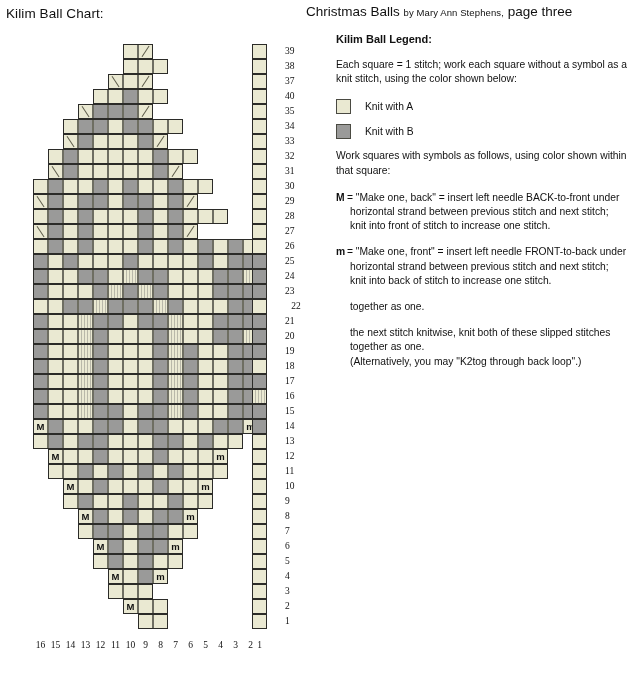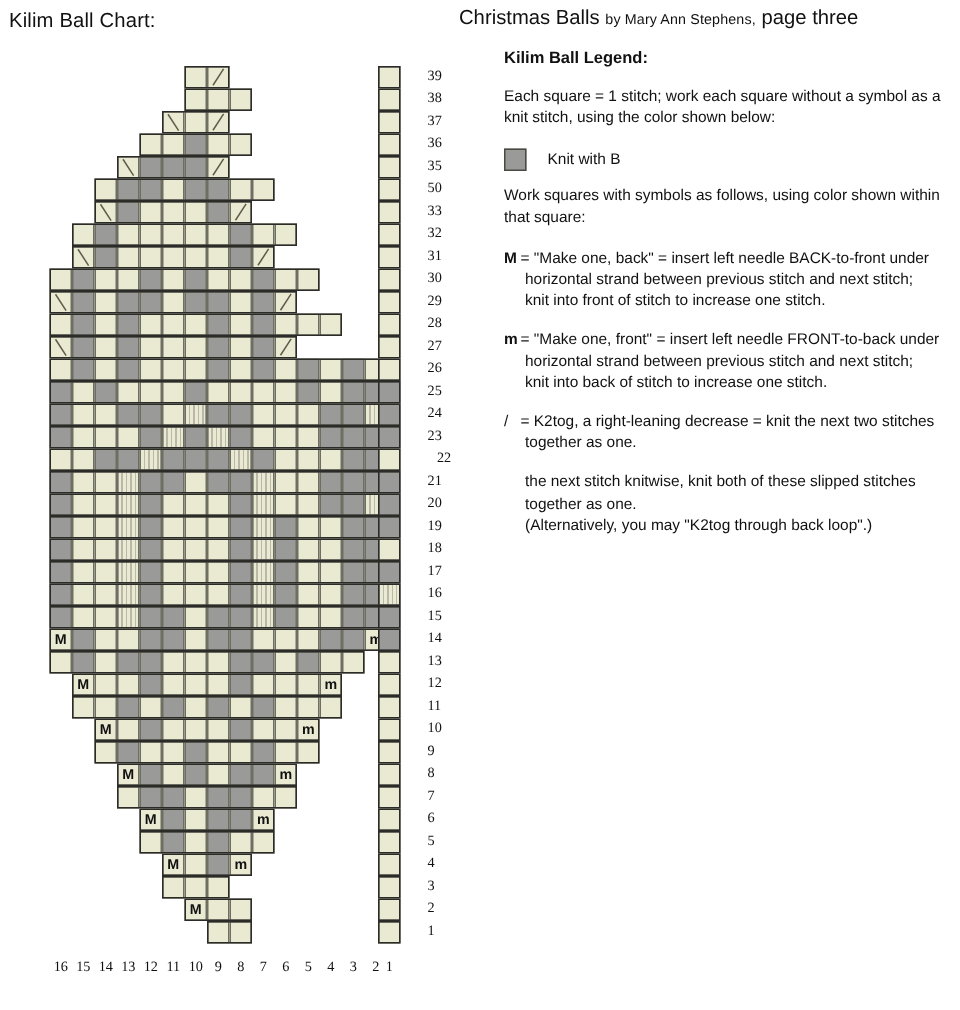--- a/index.html
+++ b/index.html
@@ -173,40 +173,43 @@
   <span class="byline">by Mary Ann Stephens,</span>
   <span>page three</span>
 </div>
 
 <div id="legend-title">Kilim Ball Legend:</div>
 
 <div id="legend">
   <p class="legend-para">Each square = 1 stitch; work each square without a symbol as a knit stitch, using the color shown below:</p>
 
   <div class="legend-swatch-row">
+    <span class="swatch c-A"></span>
+    <span class="swatch-label">Knit with A</span>
+  </div>
+  <div class="legend-swatch-row">
     <span class="swatch c-B"></span>
     <span class="swatch-label">Knit with B</span>
   </div>
 
   <p class="legend-para" style="margin-top:6px">Work squares with symbols as follows, using color shown within that square:</p>
 
   <div class="sym-block">
     <span class="sym-line"><span class="sym-key">M</span><span>= "Make one, back" = insert left needle BACK-to-front under</span></span>
     <span class="sym-indent">horizontal strand between previous stitch and next stitch;</span>
     <span class="sym-indent">knit into front of stitch to increase one stitch.</span>
   </div>
 
   <div class="sym-block">
     <span class="sym-line"><span class="sym-key">m</span><span>= "Make one, front" = insert left needle FRONT-to-back under</span></span>
     <span class="sym-indent">horizontal strand between previous stitch and next stitch;</span>
     <span class="sym-indent">knit into back of stitch to increase one stitch.</span>
   </div>
 
   <div class="sym-block">
-    <span class="sym-line"><span class="sym-key thin">/</span><span>= K2tog, a right-leaning decrease = knit the next two stitches</span></span>
     <span class="sym-indent">together as one.</span>
   </div>
 
   <div class="sym-block">
     <span class="sym-indent">the next stitch knitwise, knit both of these slipped stitches</span>
     <span class="sym-indent">together as one.</span>
     <span class="sym-indent">(Alternatively, you may "K2tog through back loop".)</span>
   </div>
 </div>
 
@@ -238,21 +241,21 @@
     <div class="outline" style="left: 252px; top: 34px; width: 15px; height: 15px;"></div>
     <div class="row-num" style="left: 285px; top: 34px;">37</div>
     <div class="grid-cell c-A" style="left: 93px; top: 49px;"></div>
     <div class="grid-cell c-A" style="left: 108px; top: 49px;"></div>
     <div class="grid-cell c-B" style="left: 123px; top: 49px;"></div>
     <div class="grid-cell c-A" style="left: 138px; top: 49px;"></div>
     <div class="grid-cell c-A" style="left: 153px; top: 49px;"></div>
     <div class="outline" style="left: 93px; top: 49px; width: 75px; height: 15px;"></div>
     <div class="grid-cell c-A" style="left: 252px; top: 49px;"></div>
     <div class="outline" style="left: 252px; top: 49px; width: 15px; height: 15px;"></div>
-    <div class="row-num" style="left: 285px; top: 49px;">36</div>
+    <div class="row-num" style="left: 285px; top: 49px;">40</div>
     <div class="grid-cell c-A" style="left: 78px; top: 64px;">
       <span class="backslash"></span>
     </div>
     <div class="grid-cell c-B" style="left: 93px; top: 64px;"></div>
     <div class="grid-cell c-B" style="left: 108px; top: 64px;"></div>
     <div class="grid-cell c-B" style="left: 123px; top: 64px;"></div>
     <div class="grid-cell c-A" style="left: 138px; top: 64px;">
       <span class="slash"></span>
     </div>
     <div class="outline" style="left: 78px; top: 64px; width: 75px; height: 15px;"></div>
@@ -263,21 +266,21 @@
     <div class="grid-cell c-B" style="left: 78px; top: 79px;"></div>
     <div class="grid-cell c-B" style="left: 93px; top: 79px;"></div>
     <div class="grid-cell c-A" style="left: 108px; top: 79px;"></div>
     <div class="grid-cell c-B" style="left: 123px; top: 79px;"></div>
     <div class="grid-cell c-B" style="left: 138px; top: 79px;"></div>
     <div class="grid-cell c-A" style="left: 153px; top: 79px;"></div>
     <div class="grid-cell c-A" style="left: 168px; top: 79px;"></div>
     <div class="outline" style="left: 63px; top: 79px; width: 120px; height: 15px;"></div>
     <div class="grid-cell c-A" style="left: 252px; top: 79px;"></div>
     <div class="outline" style="left: 252px; top: 79px; width: 15px; height: 15px;"></div>
-    <div class="row-num" style="left: 285px; top: 79px;">50</div>
+    <div class="row-num" style="left: 285px; top: 79px;">34</div>
     <div class="grid-cell c-A" style="left: 63px; top: 94px;">
       <span class="backslash"></span>
     </div>
     <div class="grid-cell c-B" style="left: 78px; top: 94px;"></div>
     <div class="grid-cell c-A" style="left: 93px; top: 94px;"></div>
     <div class="grid-cell c-A" style="left: 108px; top: 94px;"></div>
     <div class="grid-cell c-A" style="left: 123px; top: 94px;"></div>
     <div class="grid-cell c-B" style="left: 138px; top: 94px;"></div>
     <div class="grid-cell c-A" style="left: 153px; top: 94px;">
       <span class="slash"></span>

